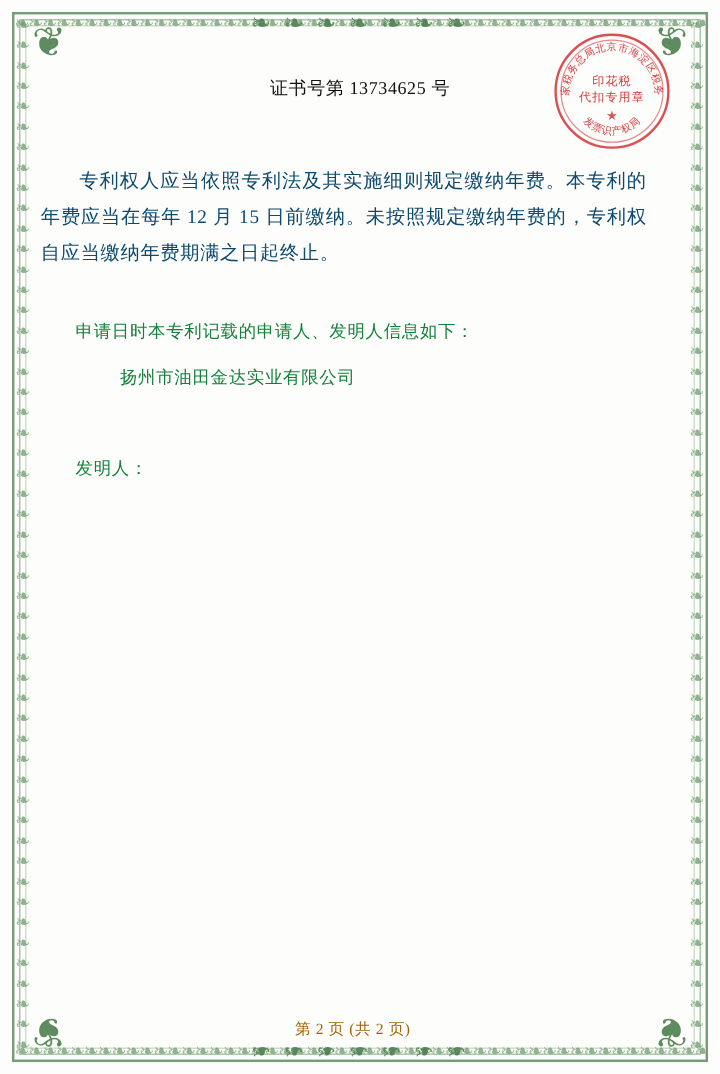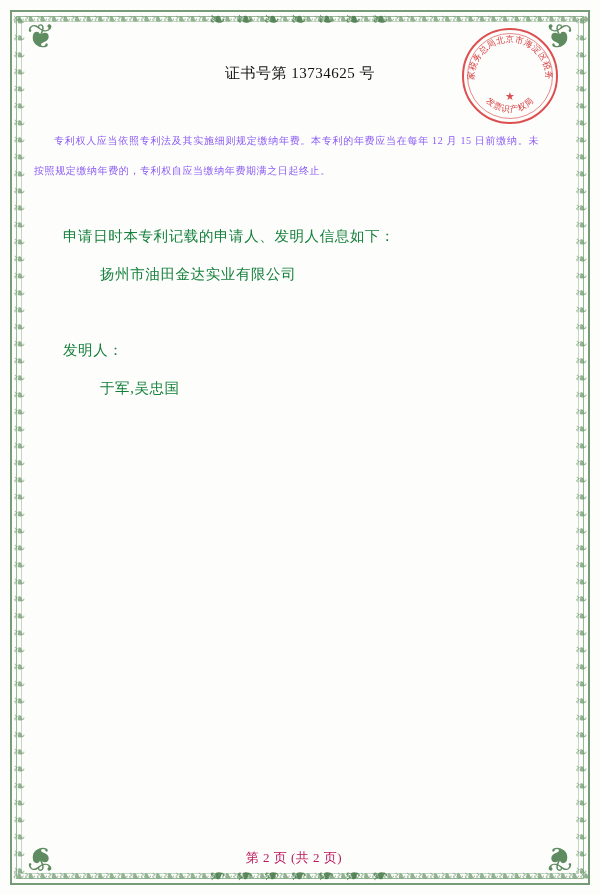--- a/index.html
+++ b/index.html
@@ -136,26 +136,26 @@
 
   .cert-no {
     font-size: 15px;
     letter-spacing: 0.5px;
     color: #111;
     margin: 24px 0 0 0;
     text-align: center;
   }
 
   .para {
-    font-size: 10px;
+    font-size: 16px;
     line-height: 30px;
     text-indent: 2em;
-    margin-top: 43px;
+    margin-top: 54px;
     letter-spacing: 0.6px;
-    color: #8b5cf6;
+    color: #0c4a6e;
     text-align: justify;
     width: 505px;
   }
 
   .section {
     margin-top: 36px;
     font-size: 14.5px;
     line-height: 28px;
     letter-spacing: 0.6px;
     color: #15803d;
@@ -239,21 +239,21 @@
   }
 
   
   .footer {
     position: absolute;
     left: 0;
     bottom: 28px;
     width: 588px;
     text-align: center;
     font-size: 13px;
-    color: #be185d;
+    color: #a16207;
     letter-spacing: 0.5px;
   }
 </style>
 </head>
 <body>
 
 <div class="page">
 
   <div class="border-frame">
     <div class="border-line border-outer"></div>
@@ -284,31 +284,34 @@
           <path id="arcBottom" d="M 16,52 A 32,32 0 0 0 80,52"></path>
         </defs>
         <text>
           <textPath href="#arcTop" startOffset="50%" text-anchor="middle">国家税务总局北京市海淀区税务局</textPath>
         </text>
         <text>
           <textPath href="#arcBottom" startOffset="50%" text-anchor="middle">发票识产权局</textPath>
         </text>
       </svg>
     </div>
+    <div class="seal-center">
+      <div>印花税</div>
+      <div>代扣专用章</div>
+    </div>
     <div class="seal-star">★</div>
   </div>
 
   <div class="content">
     <div class="cert-no">证书号第 13734625 号</div>
 
     <div class="para">专利权人应当依照专利法及其实施细则规定缴纳年费。本专利的年费应当在每年 12 月 15 日前缴纳。未按照规定缴纳年费的，专利权自应当缴纳年费期满之日起终止。</div>
 
     <div class="section">
       <div class="section-line">申请日时本专利记载的申请人、发明人信息如下：</div>
       <div class="sub-value">扬州市油田金达实业有限公司</div>
       <div class="block-gap"></div>
       <div class="sub-label">发明人：</div>
-      <div class="sub-value">于军,吴忠国</div>
     </div>
   </div>
 
   <div class="footer">第 2 页 (共 2 页)</div>
 </div>
 
 </body></html>

